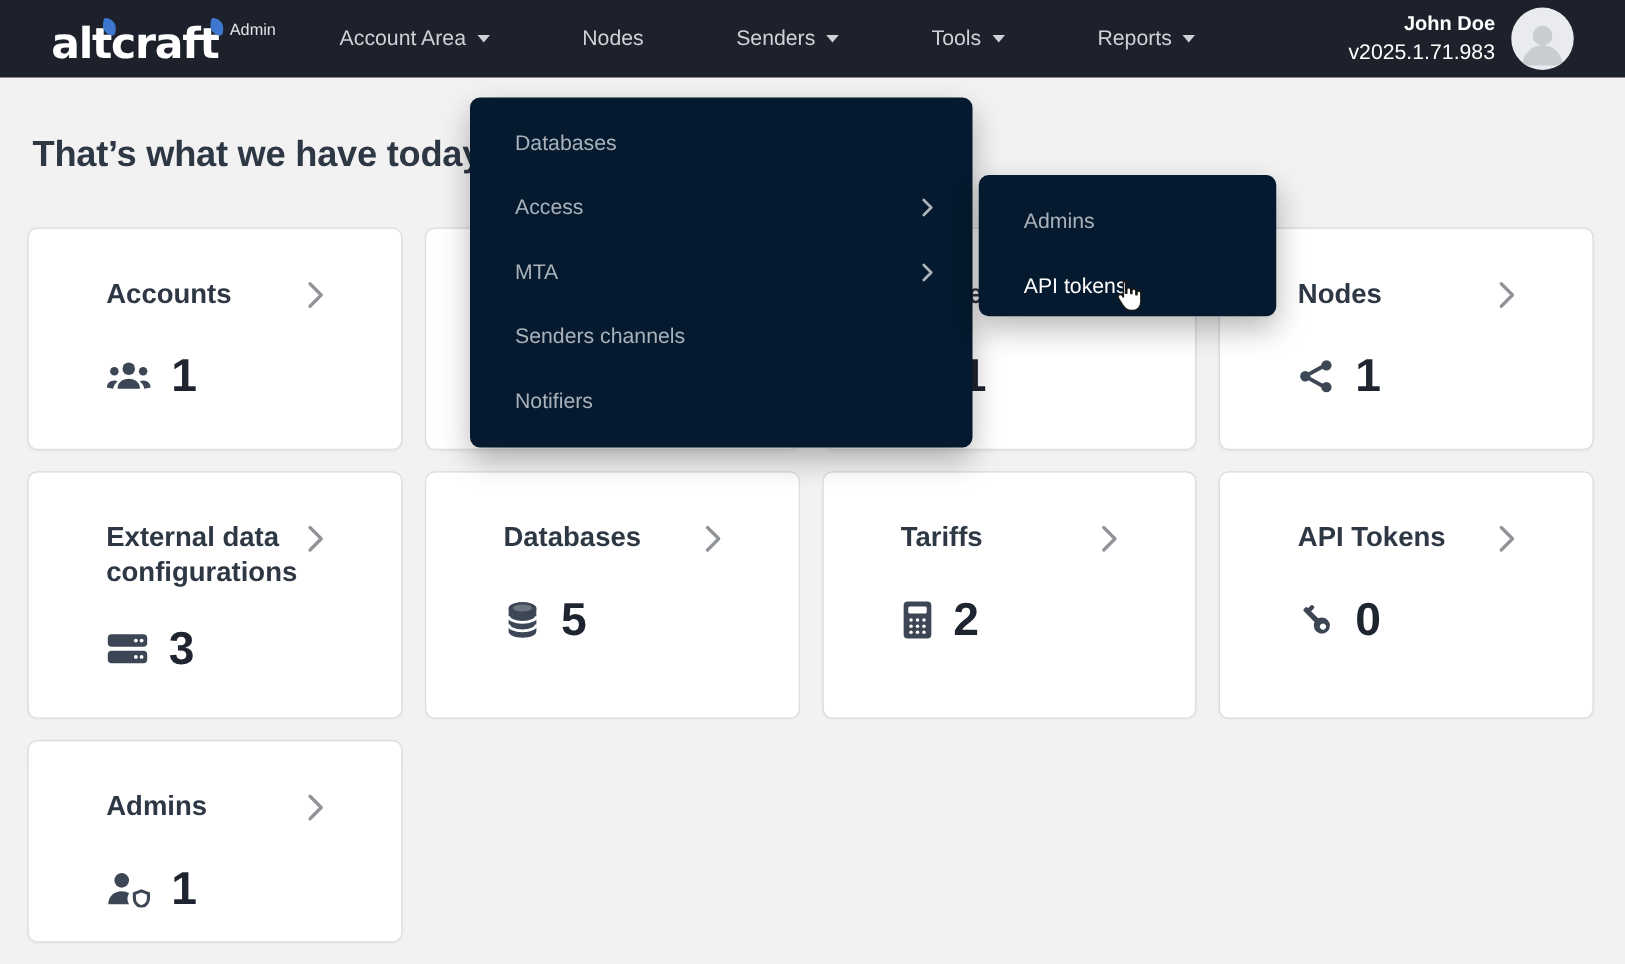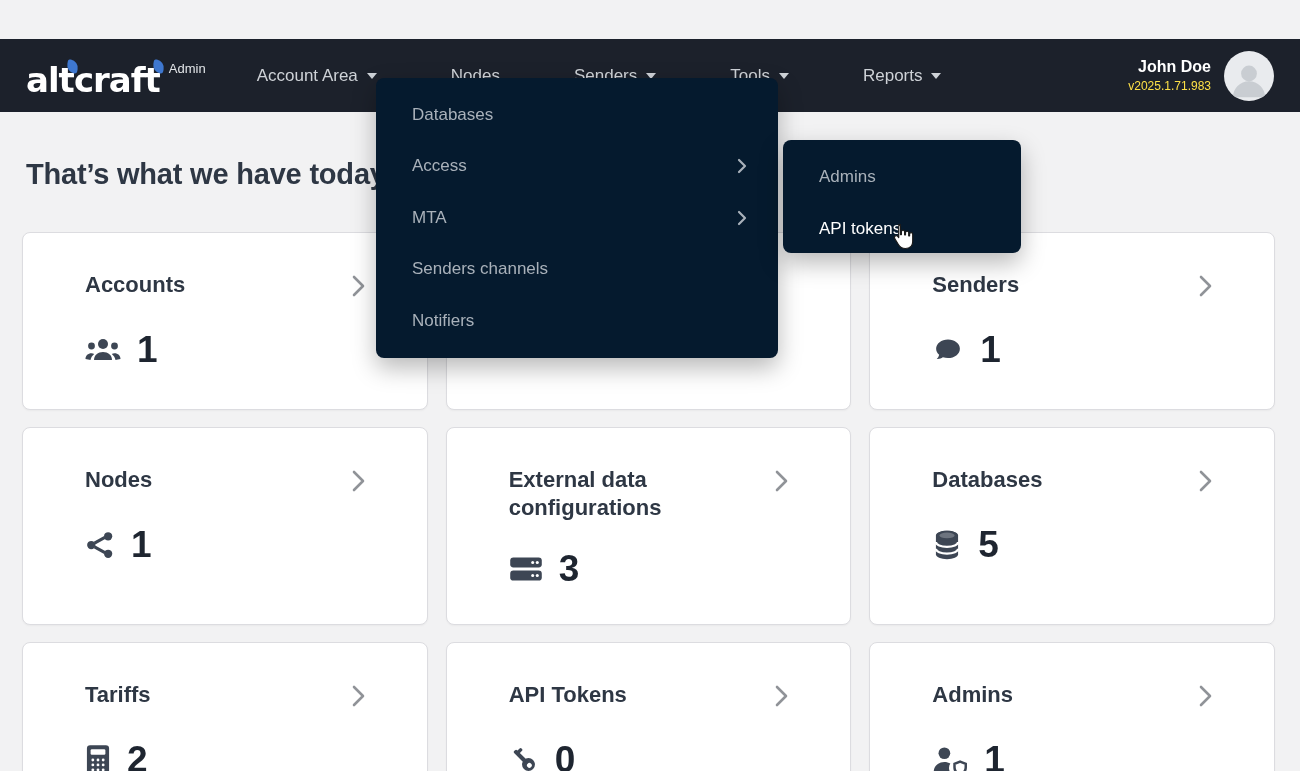--- a/index.html
+++ b/index.html
@@ -6,23 +6,23 @@
   html,body { width:1300px; height:771px; }
   body {
     font-family:"Liberation Sans", sans-serif;
     background:#f2f2f3;
     position:relative;
     overflow:hidden;
   }
 
   
   .topbar {
-    height:73px; background:#1c212b;
+    height:62px; background:#1c212b;
     display:flex; align-items:center;
-    padding:0 26px; position:relative; z-index:20;margin-top:39px;
+    padding:0 41px; position:relative; z-index:20;
   }
   .logo { display:flex; align-items:flex-start; cursor:pointer; }
   .logo-text {
     color:#fff; font-size:34px; font-weight:800;
     letter-spacing:-1px; line-height:1; padding-top:8px;
     font-family:"DejaVu Sans", sans-serif;
   }
   .logo-text .tt { position:relative; display:inline-block; }
   .logo-text .tt::after {
     content:""; position:absolute; top:-3px; right:-4px;
@@ -38,38 +38,38 @@
   }
   .caret {
     display:inline-block; margin-left:9px;
     width:0; height:0; border-left:5px solid transparent;
     border-right:5px solid transparent; border-top:6px solid #ced2d7;
   }
 
   .userblock { margin-left:auto; display:flex; align-items:center; cursor:pointer; }
   .usertext { text-align:right; margin-right:13px; }
   .username { color:#fff; font-weight:bold; font-size:16px; }
-  .userversion { color:#fde047; font-size:12px; margin-top:3px;text-align:center; }
+  .userversion { color:#ffffff; font-size:17px; margin-top:3px;text-align:center; }
   .avatar {
     width:50px; height:50px; border-radius:50%;
     background:#e9ebee; overflow:hidden; display:flex;
     align-items:flex-end; justify-content:center;
   }
 
   
   .main { padding:0 25px 0 22px; }
   .page-title {
     font-size:29px; font-weight:bold; color:#2e3744;
     margin:46px 0 0 4px; letter-spacing:-0.2px;
   }
 
   .grid {
     margin-top:41px;
     display:grid;
-    grid-template-columns:repeat(3, 1fr);
+    grid-template-columns:repeat(4, 1fr);
     grid-template-rows:178px 198px 162px;
     column-gap:18px; row-gap:17px;
   }
   .card {
     background:#fff;
     border:1px solid #dcdce0;
     border-radius:8px;
     padding:38px 58px 0 62px;
     box-shadow:0 1px 2px rgba(0,0,0,0.04);
     cursor:pointer;

